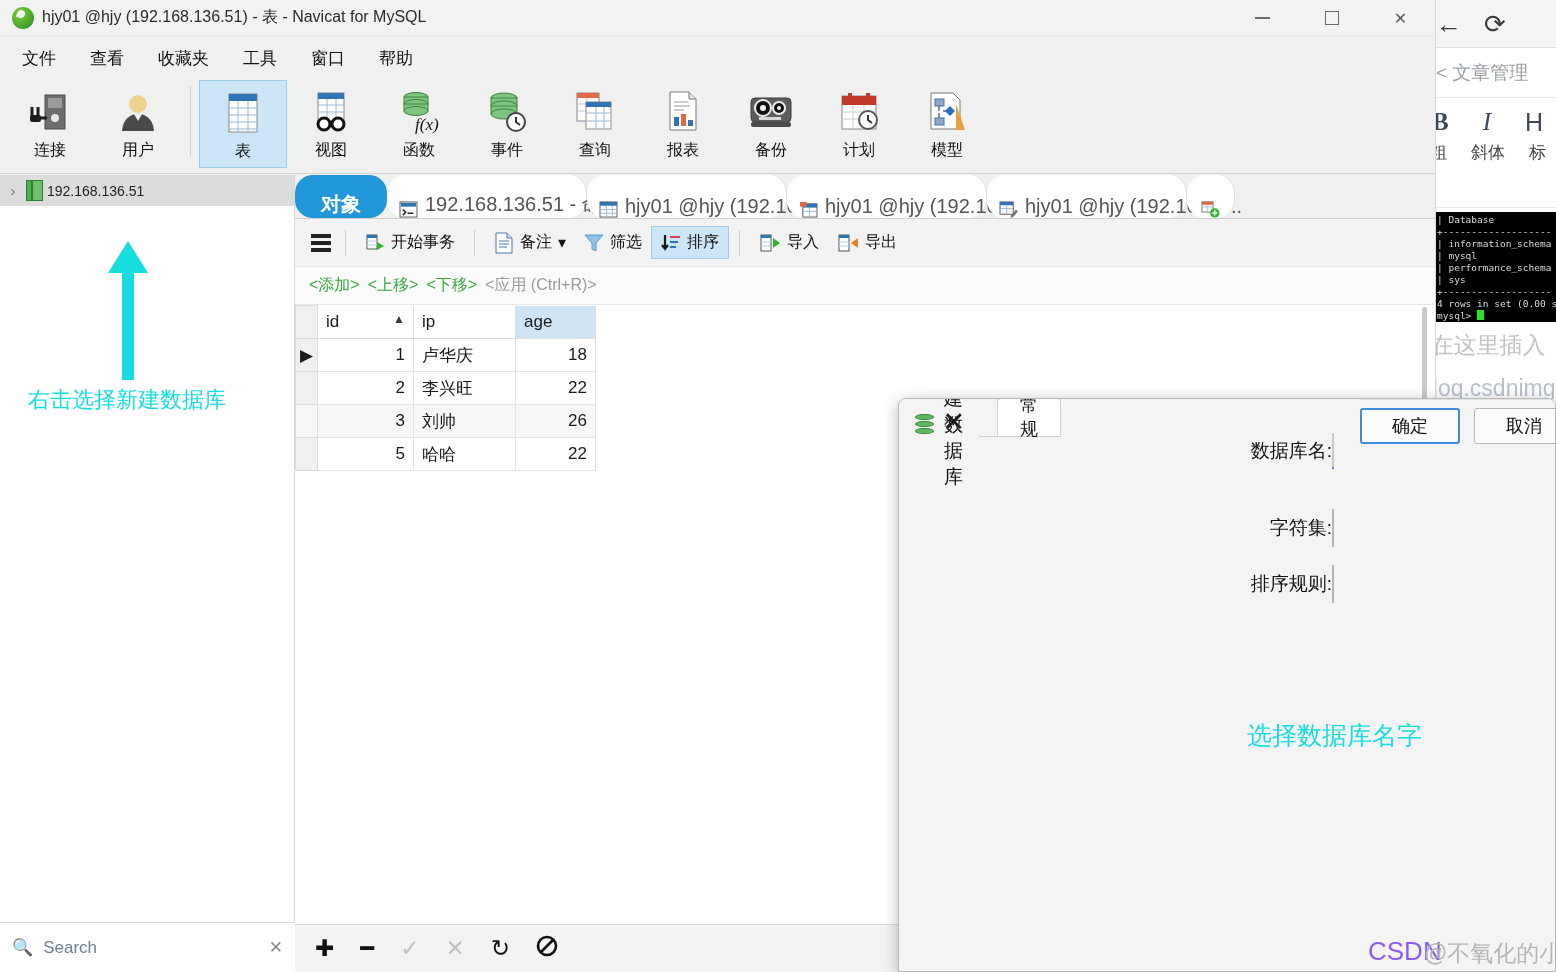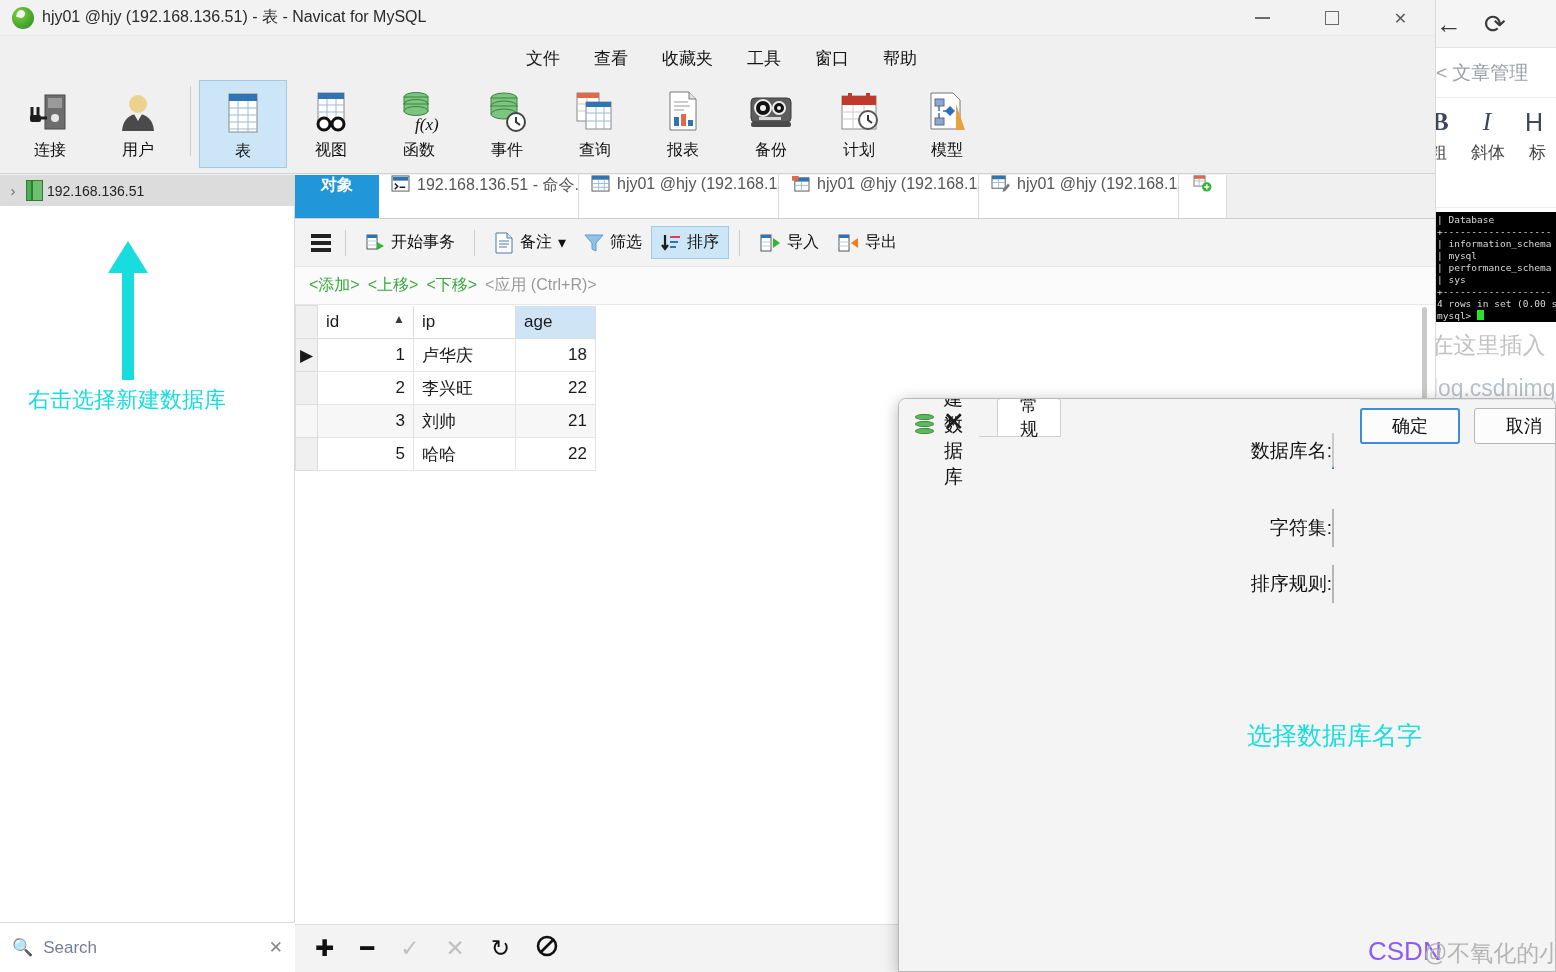--- a/index.html
+++ b/index.html
@@ -77,21 +77,21 @@
   .app-logo::after{ content:""; position:absolute; left:5px; top:3px; width:8px;height:8px;
     background:#f2f2f2; border-radius:50% 50% 50% 0; transform:rotate(20deg);}
   .title-text{ font-size:16px; color:#2b2b2b; white-space:nowrap; }
   .winbtns{ position:absolute; right:0; top:0; height:36px; display:flex; }
   .winbtn{ width:69px; height:36px; display:flex; align-items:center; justify-content:center;
     color:#5b5b5b; font-size:16px; }
   .winbtn .mini{ display:block; width:15px; height:1.5px; background:#6a6a6a; }
   .winbtn .maxi{ display:block; width:14px; height:14px; border:1.6px solid #6a6a6a; }
 
   
-  .menubar{ height:44px; background:#f0f0f0; display:flex; align-items:center; padding-left:8px; gap:6px;justify-content:center;}
+  .menubar{ height:44px; background:#f0f0f0; display:flex; align-items:center; padding-left:8px; gap:6px;}
   .menu-item{ padding:6px 14px; font-size:17px; color:#141414; cursor:default; }
 
   
   .ribbon{ height:94px; background:#f0f0f0; display:flex; align-items:flex-start;
     border-bottom:1px solid #d4d4d4; padding-left:6px; }
   .rb{ width:88px; height:88px; display:flex; flex-direction:column; align-items:center;
        justify-content:flex-start; padding-top:6px; }
   .rb.sel{ background:#cde6f7; border:1px solid #9fcbe8; }
   .rb .glyph{ height:52px; display:flex; align-items:center; justify-content:center; }
   .rb .lbl{ font-size:16px; color:#111; margin-top:2px; }
@@ -113,22 +113,22 @@
   .sb-text{ position:absolute; left:28px; top:170px; font-size:22px; color:#18ddde; white-space:nowrap; }
   .searchbox{ position:absolute; left:0; bottom:0; width:295px; height:50px; background:#fff;
     border-top:1px solid #dcdcdc; display:flex; align-items:center; gap:10px; padding:0 12px;}
   .searchbox .sicon{ font-size:17px; color:#333; }
   .searchbox .stext{ flex:1; font-size:17px; color:#6f7f95; }
   .searchbox .sclose{ font-size:17px; color:#8a8a8a; }
 
   
   .content{ flex:1; background:#fff; position:relative; display:flex; flex-direction:column;}
   .tabbar{ height:44px; background:#f0f0f0; display:flex; align-items:stretch; border-bottom:1px solid #cfcfcf; }
-  .tab{ display:flex; align-items:flex-start; gap:7px; padding:0 12px; font-size:16px;
-        background:#fff; border-right:1px solid #dcdcdc; white-space:nowrap; color:#555; max-width:200px;}
+  .tab{ display:flex; align-items:flex-end; gap:7px; padding:0 12px; font-size:20px;
+        background:#fff; border-right:1px solid #dcdcdc; white-space:nowrap; color:#555; max-width:200px;border-radius:18px;}
   .tab.active{ background:#2196d9; color:#fff; font-weight:bold; padding:0 26px; border-right:none;}
   .tab .tico{ width:19px; height:17px; flex:none; }
   .tab.addtab{ padding:0 14px; }
 
   .subtool{ height:48px; background:#f3f3f3; display:flex; align-items:center; gap:0; padding-left:12px;
             border-bottom:1px solid #e5e5e5;}
   .st-btn{ display:flex; align-items:center; gap:6px; padding:5px 9px; font-size:16px; color:#111; }
   .st-btn.sel{ background:#cde6f7; border:1px solid #9fcbe8; }
   .st-sep{ width:1px; height:26px; background:#cfcfcf; margin:0 10px; }
   .hambtn{ display:flex; flex-direction:column; gap:3px; padding:4px;}
@@ -591,21 +591,21 @@
             <tr>
               <td class="rowmark"></td>
               <td class="num">2</td>
               <td>李兴旺</td>
               <td class="num agecol">22</td>
             </tr>
             <tr class="alt">
               <td class="rowmark"></td>
               <td class="num">3</td>
               <td>刘帅</td>
-              <td class="num agecol">21</td>
+              <td class="num agecol">26</td>
             </tr>
             <tr>
               <td class="rowmark"></td>
               <td class="num">5</td>
               <td>哈哈</td>
               <td class="num agecol">22</td>
             </tr>
           </tbody>
         </table>
         <div class="vscroll"></div>

